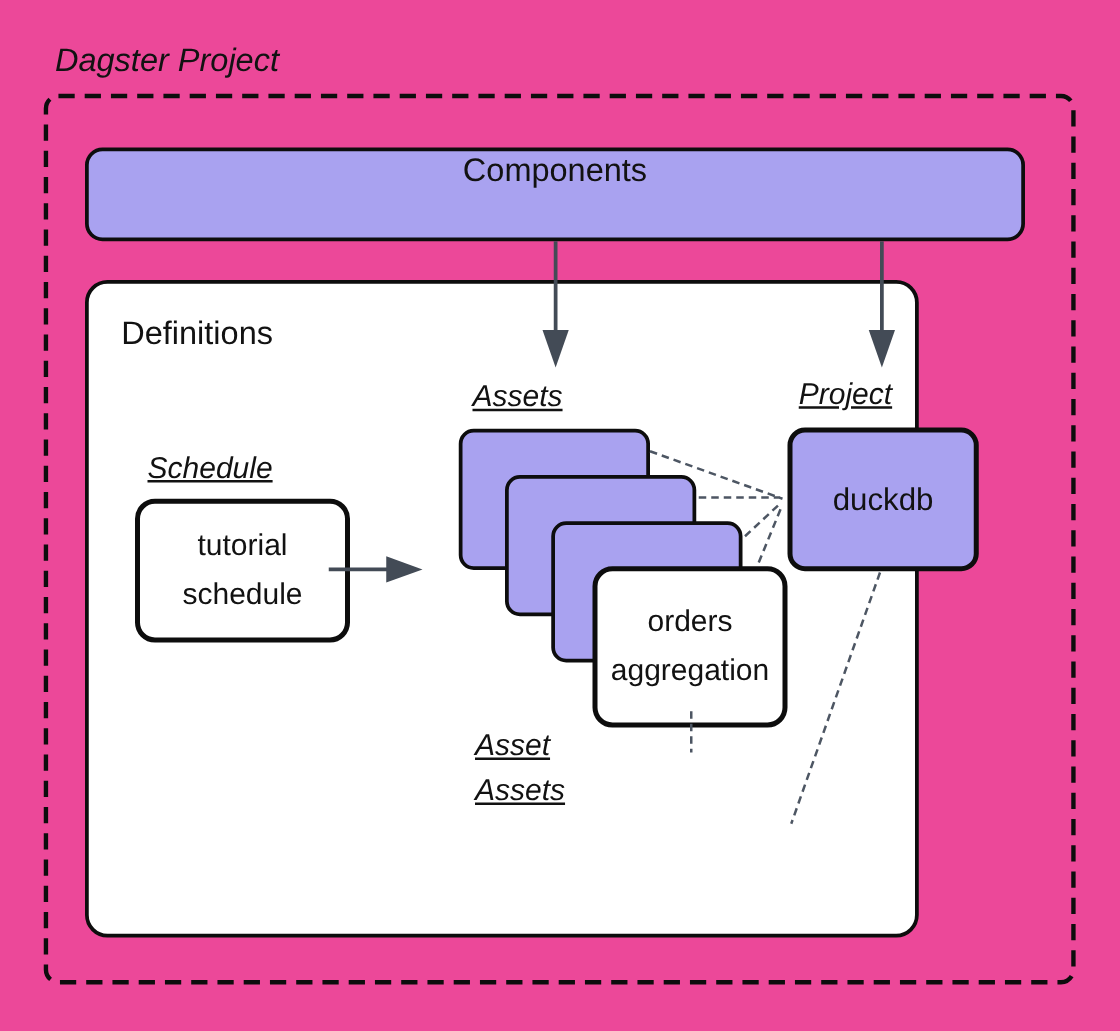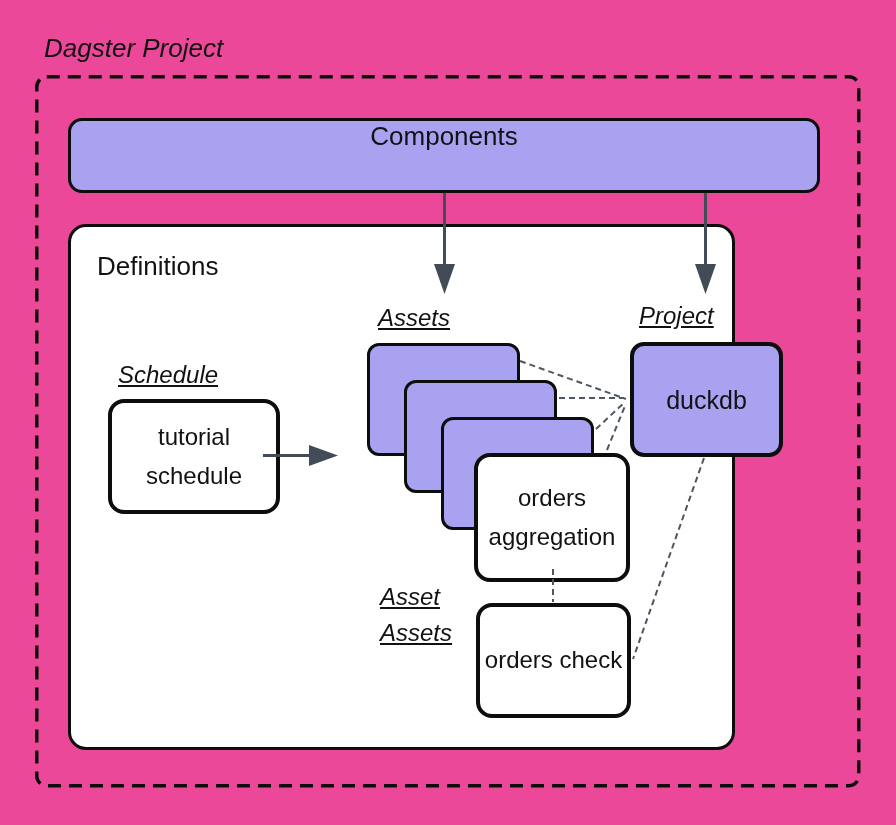--- a/index.html
+++ b/index.html
@@ -97,23 +97,20 @@
 
   <div class="abs node purple duckdb">
     <span>duckdb</span>
   </div>
 
   <div class="abs flowlabel asset-check-label">
     <div>Asset</div>
     <div>Assets</div>
   </div>
 
-  <div class="abs node orders-check">
-    <span>orders check</span>
-  </div>
 
   <svg class="overlay" viewBox="0 0 896 825">
     <rect class="outer-dashed" x="36.75" y="76.75" width="822" height="709" rx="10"></rect>
 
     <g>
       <line class="arrow-line" x1="444.5" y1="193" x2="444.5" y2="265"></line>
       <polygon class="arrow-head" points="434,264 455,264 444.5,294"></polygon>
     </g>
 
     <g>

